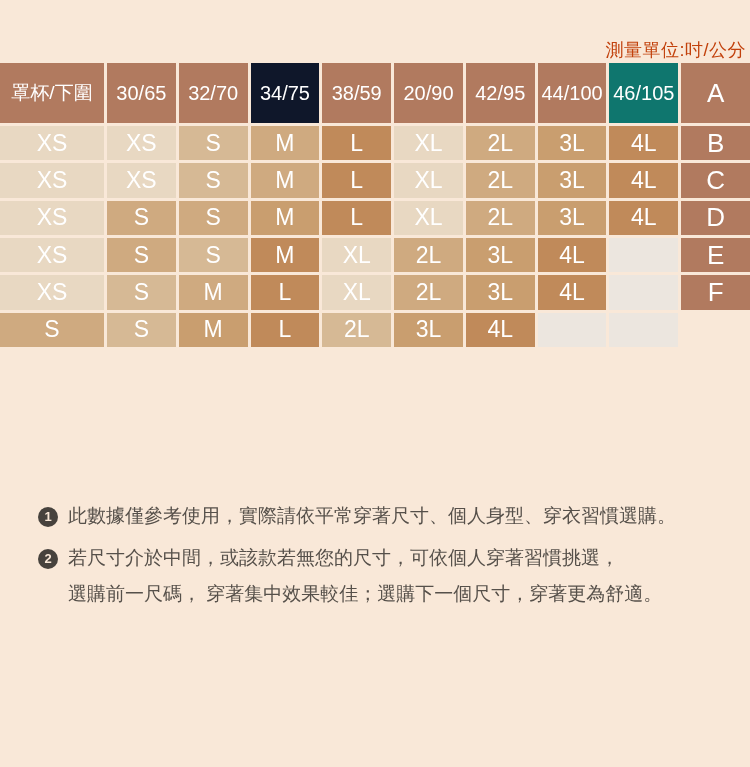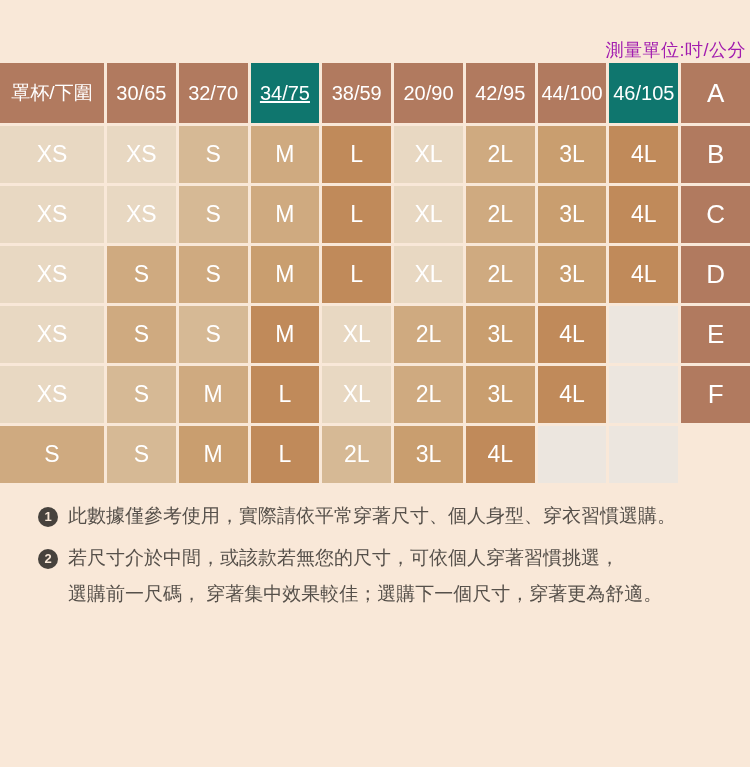--- a/index.html
+++ b/index.html
@@ -10,21 +10,21 @@
     overflow:hidden;
   }
   .page{
     position:relative;width:750px;height:767px;background:#f9e8d8;
   }
   .unit-note{
     position:absolute;top:38px;right:4px;
     font-size:18px;color:#5c564f;letter-spacing:0.5px;
   }
   .size-table{
-    position:absolute;left:0;top:63px;width:750px;height:420px;
+    position:absolute;left:0;top:63px;width:750px;height:284px;
     display:grid;
     grid-template-columns:104px repeat(9,1fr);
     grid-template-rows:60px repeat(6,1fr);
     gap:3px;
   }
   .cell{
     display:flex;align-items:center;justify-content:center;
     color:#ffffff;user-select:none;
   }
   .cell.head{font-size:20px;}
@@ -48,27 +48,27 @@
     display:flex;align-items:center;justify-content:center;
     margin:9px 10px 0 0;
   }
   .tip-text{flex:1 1 auto;}
 </style>
 </head>
 <body>
 
 <div class="page" style="background: rgb(249, 232, 216);">
 
-  <div class="unit-note" style="color: #a21caf;">測量單位:吋/公分</div>
+  <div class="unit-note" style="color: #c2410c;">測量單位:吋/公分</div>
 
   <div class="size-table">
       <div class="cell head corner" style="background: rgb(177, 122, 95);">罩杯/下圍</div>
       <div class="cell head" style="background: rgb(177, 122, 95);">30/65</div>
       <div class="cell head" style="background: rgb(177, 122, 95);">32/70</div>
-      <div class="cell head" style="background: #0f766e; text-decoration: underline;">34/75</div>
+      <div class="cell head" style="background: #0f172a;">34/75</div>
       <div class="cell head" style="background: rgb(177, 122, 95);">38/59</div>
       <div class="cell head" style="background: rgb(177, 122, 95);">20/90</div>
       <div class="cell head" style="background: rgb(177, 122, 95);">42/95</div>
       <div class="cell head" style="background: rgb(177, 122, 95);">44/100</div>
       <div class="cell head" style="background: #0f766e;">46/105</div>
       <div class="cell cup" style="background: rgb(177, 122, 95);">A</div>
       <div class="cell size" style="background: rgb(232, 216, 194);">XS</div>
       <div class="cell size" style="background: rgb(232, 216, 194);">XS</div>
       <div class="cell size" style="background: rgb(214, 185, 149);">S</div>
       <div class="cell size" style="background: rgb(207, 170, 128);">M</div>

